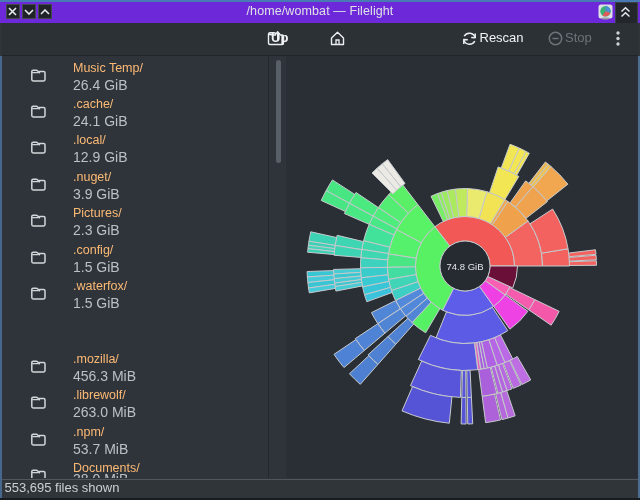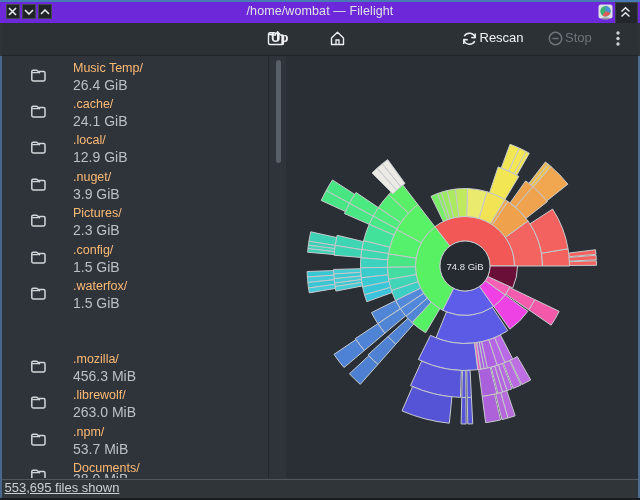--- a/index.html
+++ b/index.html
@@ -30,21 +30,21 @@
 #thumb{left:276px;top:59.5px;width:5px;height:103px;background:#585f66;border-radius:2.5px;}
 .itm{position:absolute;left:0;width:266px;height:36px;}
 .fic{position:absolute;left:28px;top:6px;}
 .nm{position:absolute;left:71px;top:1px;color:#fdba74;font-size:12.5px;}
 .sz{position:absolute;left:71px;top:17px;color:#bbc0c5;font-size:14px;}
 
 #chartpane{left:286px;top:56px;width:352px;height:422px;background:#2a2f35;}
 
 #statusline{left:2px;top:478.5px;width:636px;height:1px;background:#50565c;}
 #statusbar{left:2px;top:479.5px;width:636px;height:18.5px;background:#30353a;}
-#statustext{position:absolute;left:2.5px;top:0.5px;color:#ccd0d4;font-size:13px;text-decoration:underline;}
+#statustext{position:absolute;left:2.5px;top:0.5px;color:#ccd0d4;font-size:13px;}
 </style></head>
 <body>
 <div class="abs" id="titlebar">
   <div class="tbtn" style="left:5.5px;">
     <svg width="9" height="9" viewBox="0 0 9 9">
         <path d="M1 1 L8 8 M8 1 L1 8" stroke="#e8ebed" stroke-width="1.6"></path>
       </svg>
   </div>
   <div class="tbtn" style="left:21.5px;">
     <svg width="10" height="6" viewBox="0 0 10 6">

